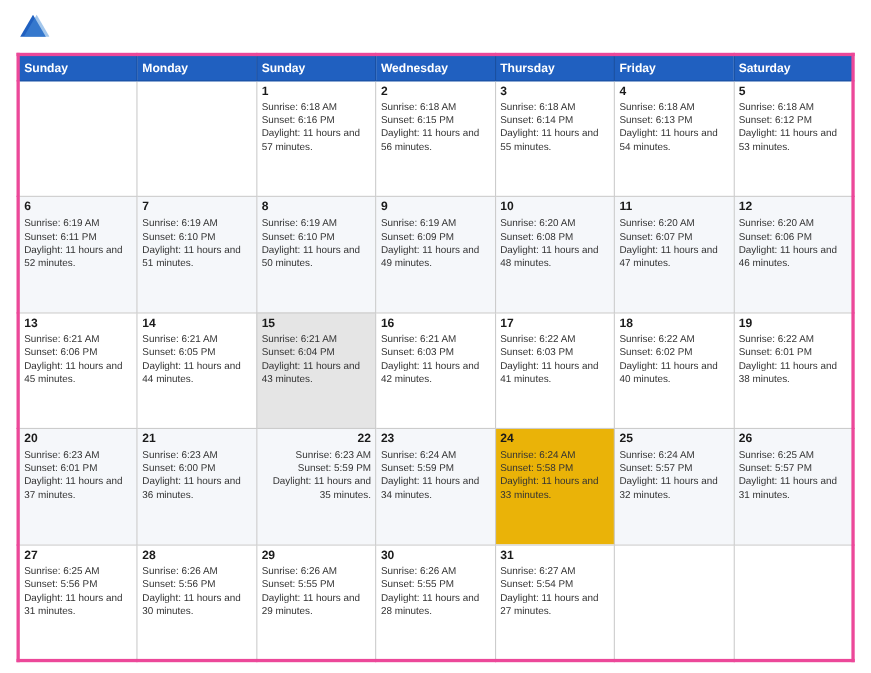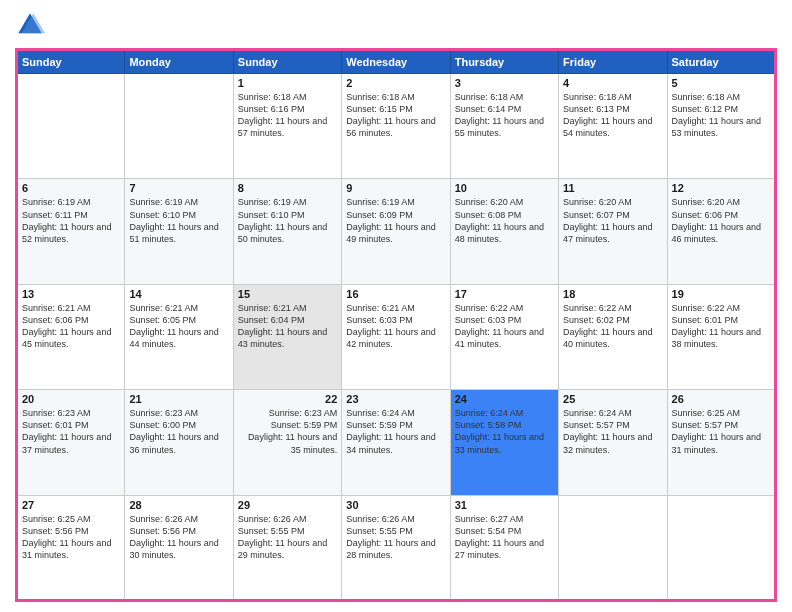--- a/index.html
+++ b/index.html
@@ -257,21 +257,21 @@
             <div class="day-info" style="white-space: pre-line;">Sunrise: 6:23 AM
 Sunset: 5:59 PM
 Daylight: 11 hours and 35 minutes.</div>
           </td>
           <td style="background: rgb(245, 247, 250);">
             <span class="day-number">23</span>
             <div class="day-info" style="white-space: pre-line;">Sunrise: 6:24 AM
 Sunset: 5:59 PM
 Daylight: 11 hours and 34 minutes.</div>
           </td>
-          <td style="background: #3b82f6;">
+          <td style="background: #eab308;">
             <span class="day-number">24</span>
             <div class="day-info" style="white-space: pre-line;">Sunrise: 6:24 AM
 Sunset: 5:58 PM
 Daylight: 11 hours and 33 minutes.</div>
           </td>
           <td style="background: rgb(245, 247, 250);">
             <span class="day-number">25</span>
             <div class="day-info" style="white-space: pre-line;">Sunrise: 6:24 AM
 Sunset: 5:57 PM
 Daylight: 11 hours and 32 minutes.</div>

